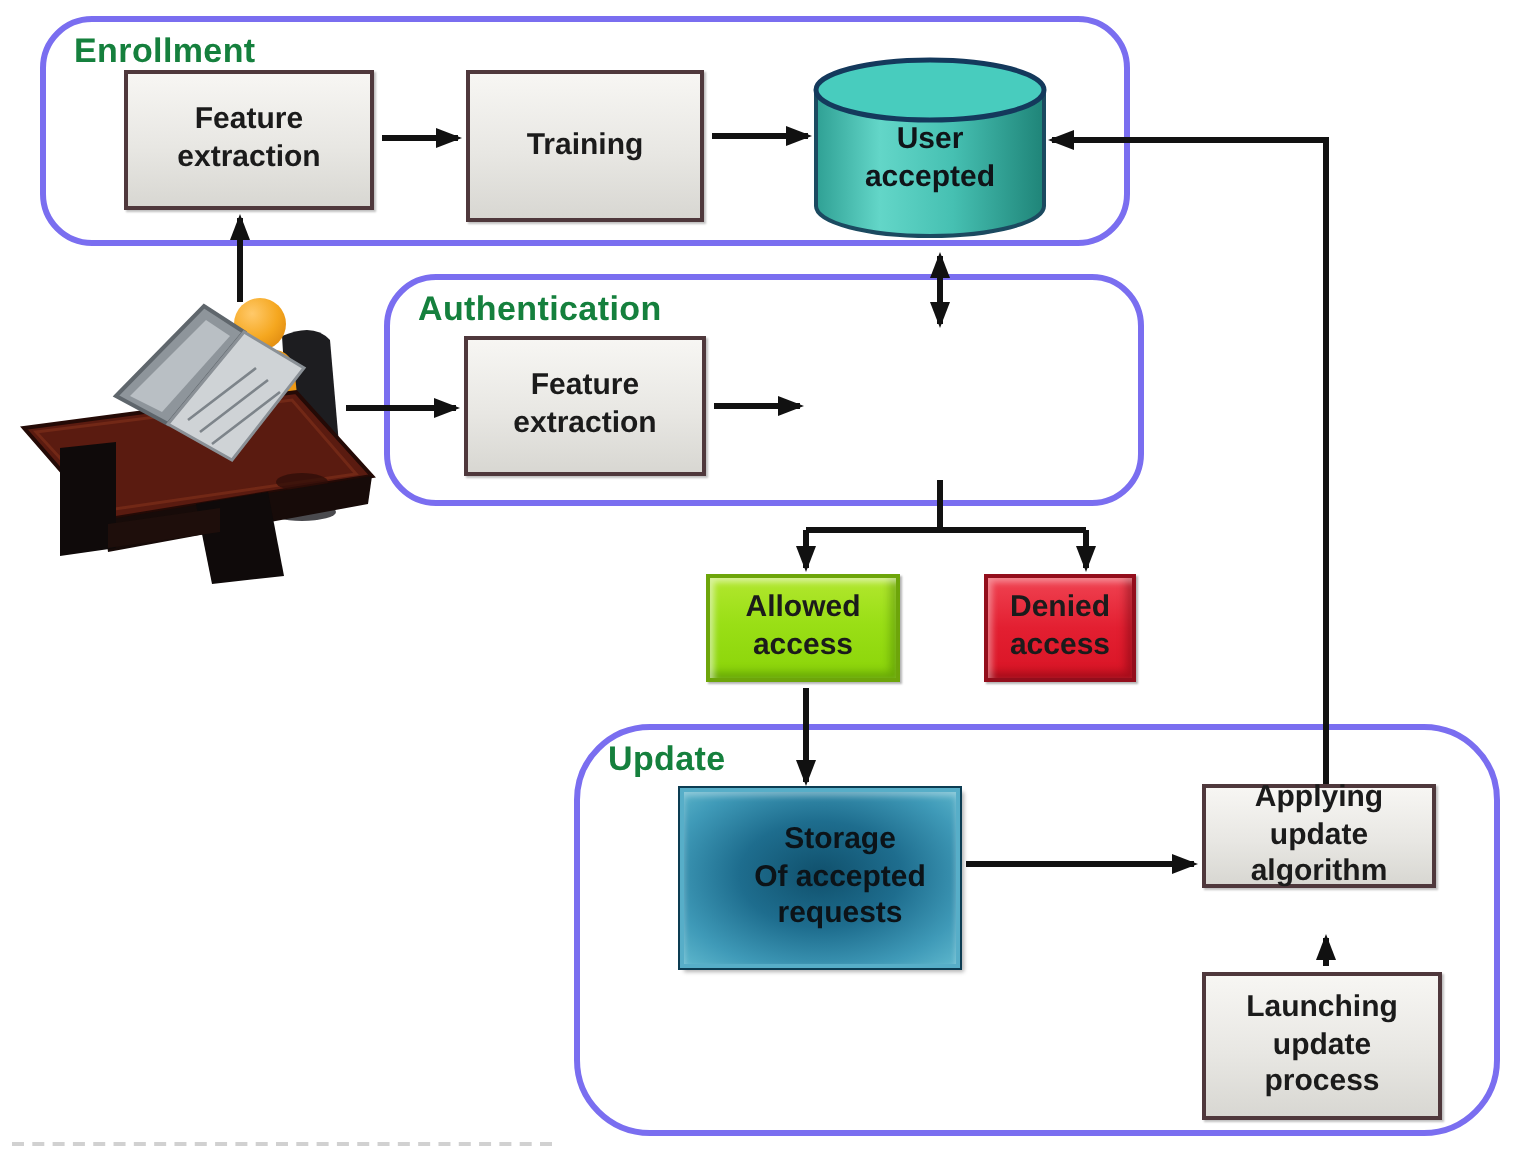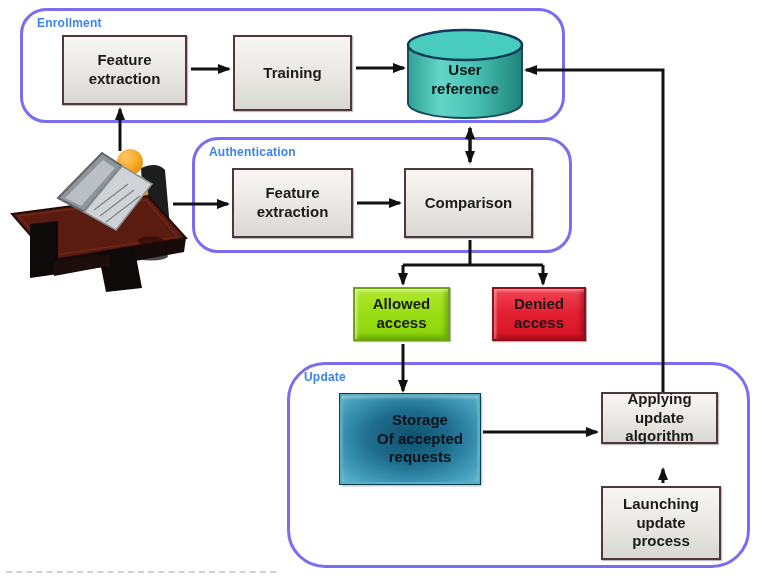--- a/index.html
+++ b/index.html
@@ -6,21 +6,21 @@
   #canvas {
     position:relative; width:768px; height:576px; background:#ffffff;
     font-family:"Liberation Sans", sans-serif; overflow:hidden;
   }
   .section {
     position:absolute; box-sizing:border-box;
     border:3px solid #7a6ef0; background:transparent; z-index:1;
   }
   .sec-label {
     position:absolute; top:5px; left:14px;
-    font-weight:bold; font-size:12px; color:#3b82f6; letter-spacing:.2px;
+    font-weight:bold; font-size:17px; color:#15803d; letter-spacing:.2px;
   }
   #svg-layer { position:absolute; left:0; top:0; z-index:2; }
   .node {
     position:absolute; box-sizing:border-box; z-index:3;
     display:flex; align-items:center; justify-content:center;
     text-align:center; font-weight:bold; font-size:15px; line-height:1.25;
     color:#1b1b1b; white-space:pre-line;
   }
   .gray {
     background:linear-gradient(180deg,#f7f6f3 0%,#e8e7e3 55%,#d8d7d2 100%);
@@ -49,21 +49,21 @@
   #sec-enrollment     { left:20px;  top:8px;   width:545px; height:115px; border-radius:26px; }
   #sec-authentication { left:192px; top:137px; width:380px; height:116px; border-radius:26px; }
   #sec-update         { left:287px; top:362px; width:463px; height:206px; border-radius:38px; }
 
   #n-fe-enr     { left:62px;  top:35px;  width:125px; height:70px; }
   #n-training   { left:233px; top:35px;  width:119px; height:76px; }
   #n-user-ref   { left:406px; top:52px;  width:118px; height:56px; }
   #n-fe-auth    { left:232px; top:168px; width:121px; height:70px; }
   #n-comparison { left:404px; top:168px; width:129px; height:70px; }
   #n-allowed    { left:353px; top:287px; width:97px;  height:54px; }
-  #n-denied     { left:492px; top:287px; width:94px;  height:54px; }
+  #n-denied     { left:492px; top:287px; width:76px;  height:54px; }
   #n-storage    { left:340px; top:394px; width:140px; height:90px;padding-left:20px; }
   #n-applying   { left:601px; top:392px; width:117px; height:52px; }
   #n-launching  { left:601px; top:486px; width:120px; height:74px; }
 
   #artifact-line {
     position:absolute; left:6px; top:571px; width:270px; height:0; z-index:0;
     border-top:2px dashed #9a9a9a; opacity:.45;
   }
 </style>
 </head>
@@ -143,24 +143,23 @@
       <path d="M403,344 L403,391" marker-end="url(#ah)"></path>
       <path d="M483,432 L597,432" marker-end="url(#ah)"></path>
       <path d="M663,483 L663,469" marker-end="url(#ah)"></path>
     </g>
   </svg>
 
   <div class="node gray" id="n-fe-enr">Feature
 extraction</div>
   <div class="node gray" id="n-training">Training</div>
   <div class="node cyl-label" id="n-user-ref">User
-reference</div>
+accepted</div>
   <div class="node gray" id="n-fe-auth">Feature
 extraction</div>
-  <div class="node gray" id="n-comparison">Comparison</div>
   <div class="node green" id="n-allowed">Allowed
 access</div>
   <div class="node red" id="n-denied">Denied
 access</div>
   <div class="node storage" id="n-storage">Storage
 Of accepted
 requests</div>
   <div class="node gray" id="n-applying">Applying
 update
 algorithm</div>

